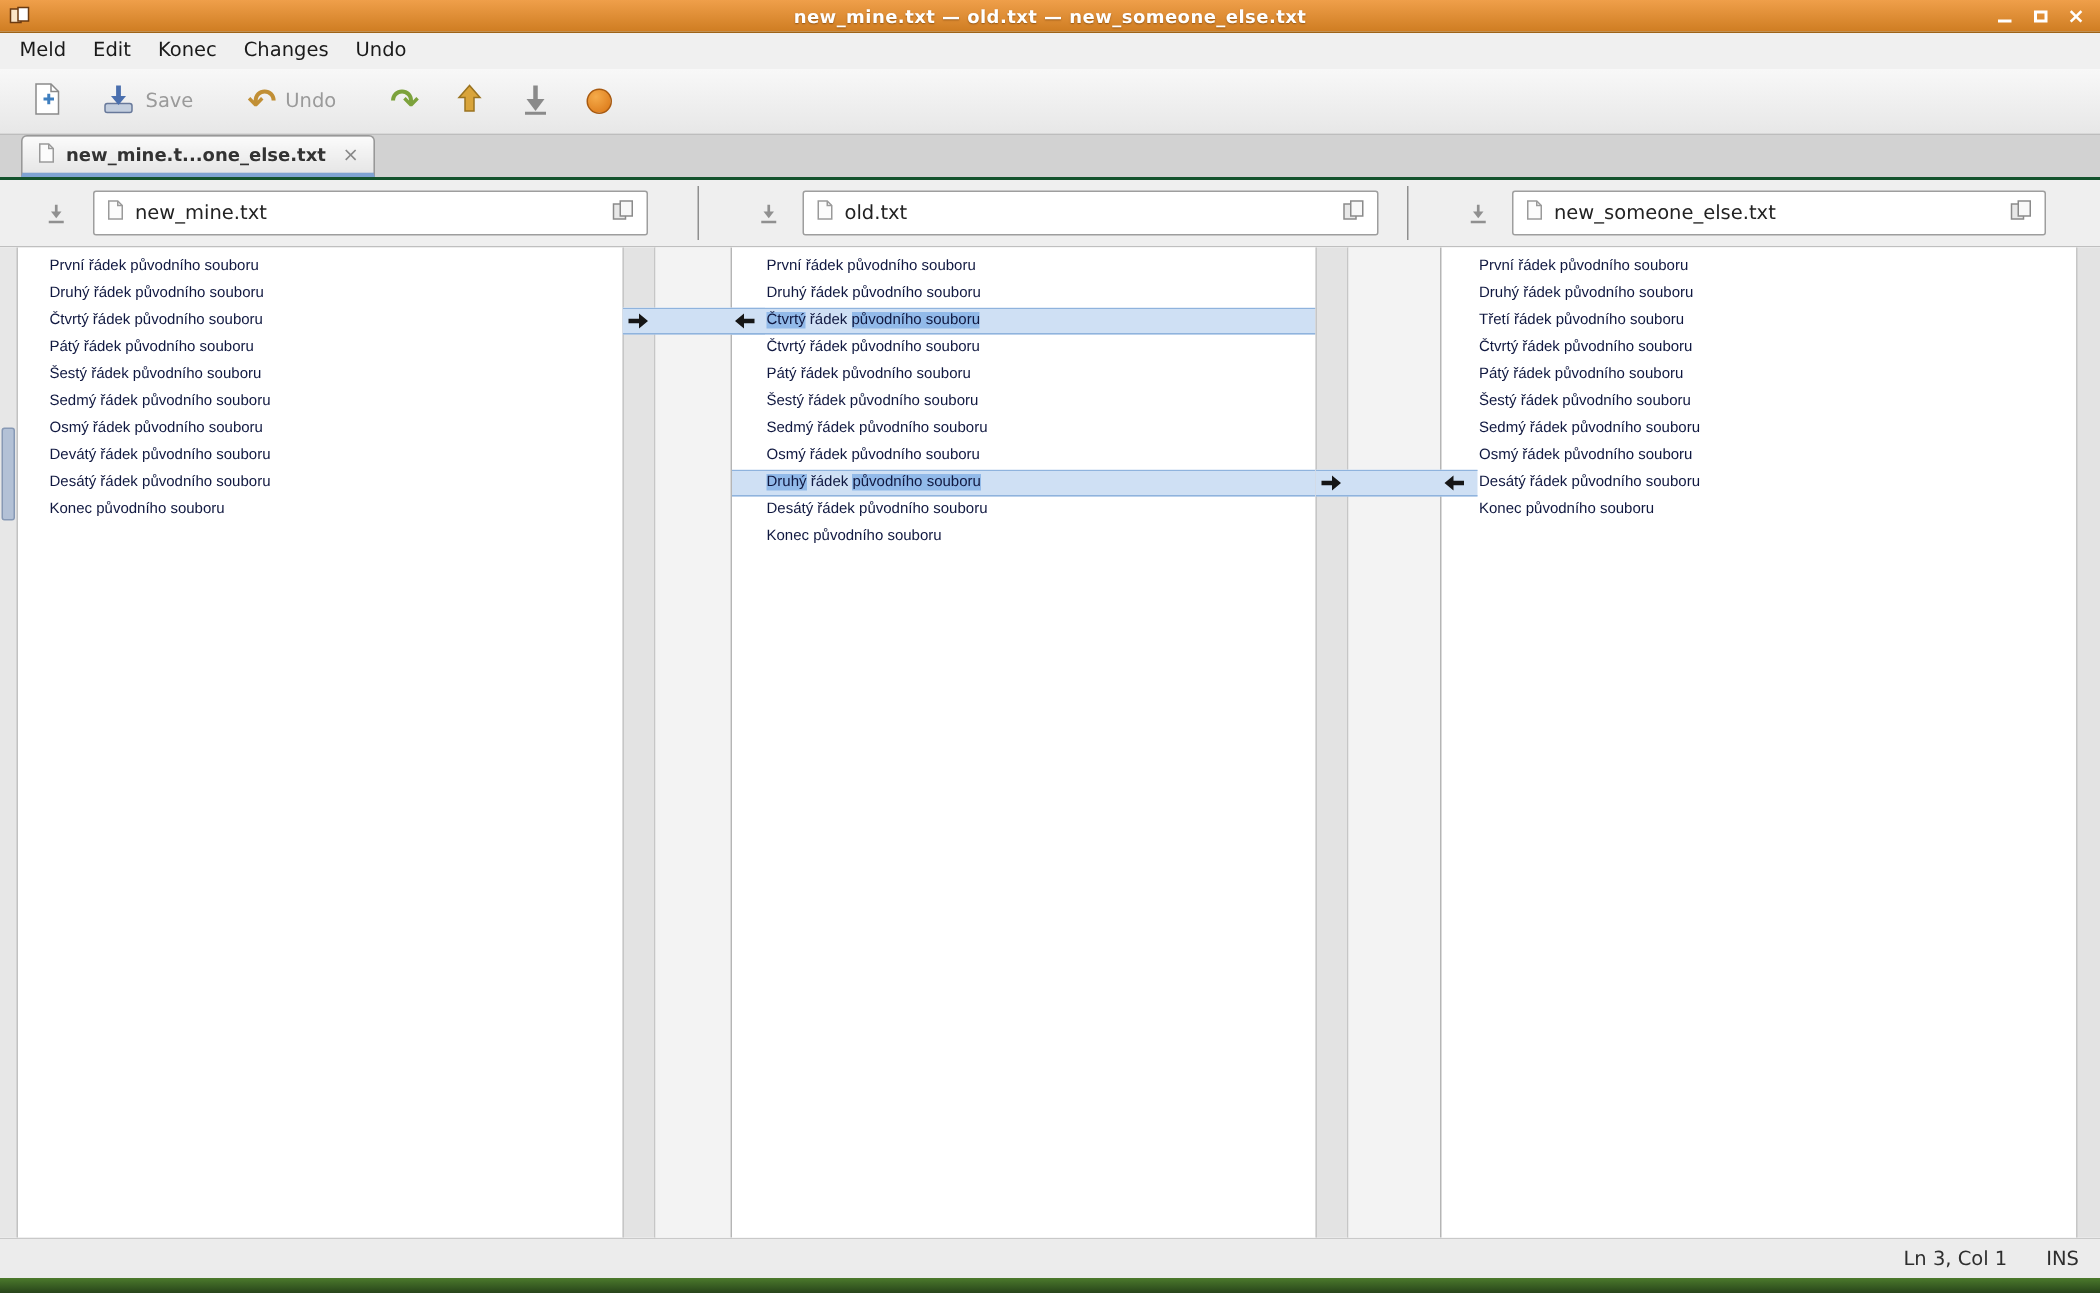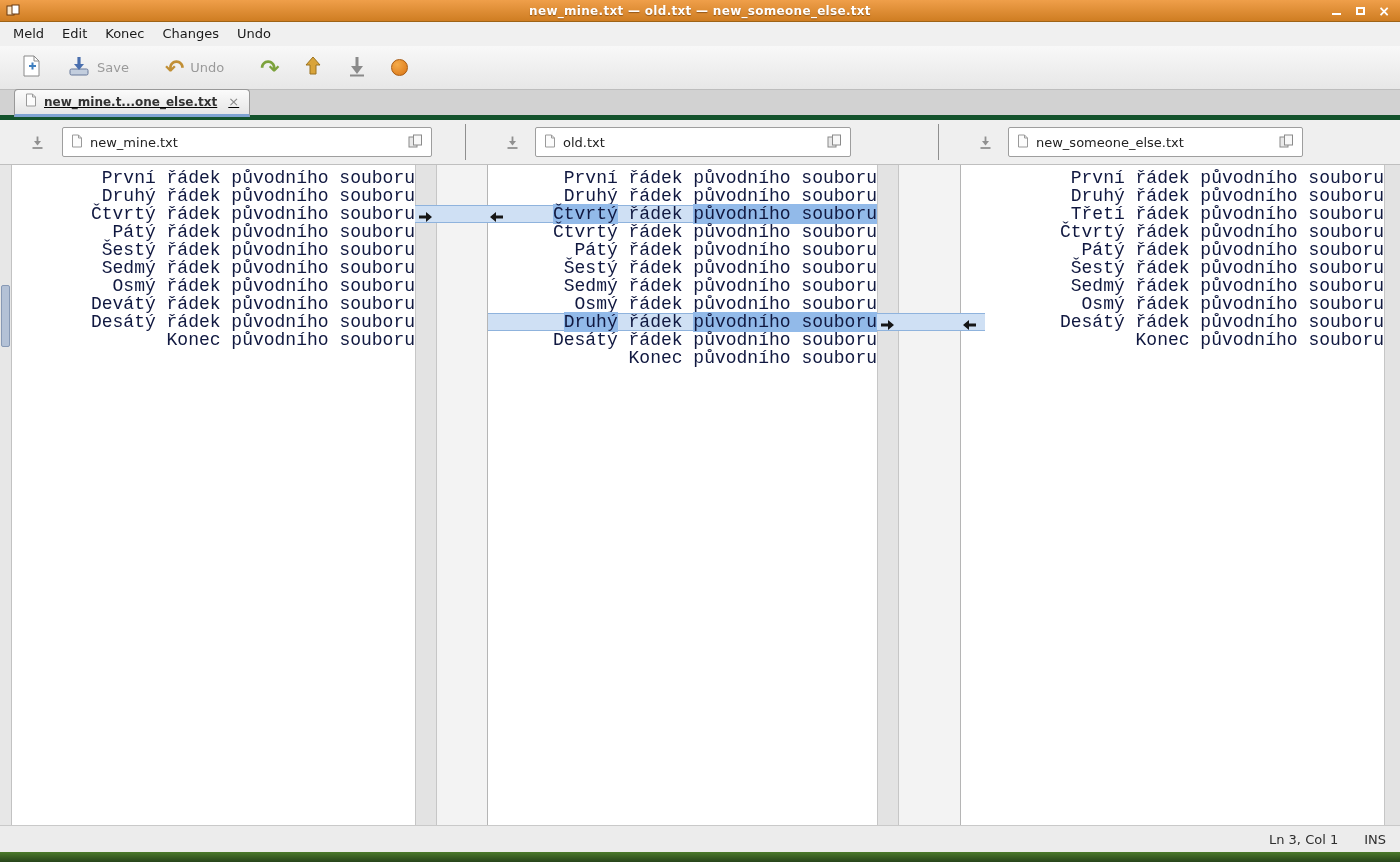--- a/index.html
+++ b/index.html
@@ -47,22 +47,22 @@
   .gap-s { margin-left: 10px; text-align: right; } .gap-m { margin-left: 22px; }
   .glyph-undo { font-size: 23px; color: #c18f35; font-weight: bold; line-height: 24px; }
   .glyph-redo { font-size: 23px; color: #7ca23c; font-weight: bold; line-height: 24px; }
   .circle-icon {
     width: 17px; height: 17px; border-radius: 50%;
     background: radial-gradient(circle at 35% 30%, #f5ab4a, #d97414);
     border: 1px solid #a85a10; display: inline-block;
   }
   
   .tabbar {
-    height: 30px; background: #d2d2d2; border-bottom: 5px solid #14532d;
-    display: flex; align-items: center; padding-left: 14px; text-decoration: underline;
+    height: 30px; background: #d2d2d2; border-bottom: 2px solid #14532d;
+    display: flex; align-items: center; padding-left: 14px;
   }
   .tab {
     height: 28px; display: flex; align-items: center; gap: 7px; padding: 0 10px;
     background: linear-gradient(#fbfbfb, #e6e6e6);
     border: 1px solid #989898; border-bottom: 3px solid #7fa3d2;
     border-radius: 4px 4px 0 0;
     font-size: 12px; font-weight: bold; color: #333;
   }
   .tab-close { color: #888; font-weight: normal; font-size: 13px; margin-left: 4px; }
   
@@ -72,22 +72,22 @@
   .entry {
     position: absolute; top: 7px; height: 30px;
     background: #fff; border: 1px solid #9e9e9e; border-radius: 2px;
     display: flex; align-items: center; padding: 0 8px; gap: 7px;
     font-size: 13px; color: #222;
   }
   .entry .spacer { flex: 1; }
   
   .main {
     height: 660px; position: relative; background: #fff;
-    font-family: Liberation Mono, monospace;
-    font-size: 18px; color: #101840; text-align: right;
+    font-family: Liberation Sans, sans-serif;
+    font-size: 10px; color: #101840;
   }
   .col { position: absolute; top: 0; bottom: 0; }
   #col-leftbar { left: 0; width: 12px; background: #e7e7e7; border-right: 1px solid #c2c2c2; }
   #thumb-left { position: absolute; left: 1px; top: 120px; width: 9px; height: 62px;
     background: #b3c1d6; border: 1px solid #8799b5; border-radius: 2px; }
   #editor-0 { left: 12px;  width: 403px; padding-top: 4px; }
   #strip-1  { left: 415px; width: 22px; background: #e3e3e3; border-left: 1px solid #c6c6c6; border-right: 1px solid #c6c6c6; }
   #gap-1    { left: 437px; width: 50px; background: #f3f3f3; }
   #editor-1 { left: 487px; width: 390px; padding-top: 4px; background: #fff; border-left: 1px solid #b5b5b5; }
   #strip-2  { left: 877px; width: 22px; background: #e3e3e3; border-left: 1px solid #c6c6c6; border-right: 1px solid #c6c6c6; }
@@ -236,21 +236,21 @@
 
   <div class="hdr-sep" style="left:465px"></div>
 
   <span class="hdr-dl" style="left:505px">
     <svg width="15" height="15" viewBox="0 0 15 15">
         <path d="M7.5 1.5v6" stroke="#909090" stroke-width="1.8"></path>
         <path d="M4 6l3.5 4.5L11 6z" fill="#909090"></path>
         <path d="M2.5 13h10" stroke="#909090" stroke-width="1.8"></path>
       </svg>
   </span>
-  <div class="entry" style="left:535px;width:316px">
+  <div class="entry" style="left:535px;width:384px">
     <span><svg width="12" height="14" viewBox="0 0 12 14">
           <path d="M1.5 1h6l3 3v9h-9z" fill="#fcfcfc" stroke="#9a9a9a"></path>
           <path d="M7.5 1v3h3" fill="none" stroke="#9a9a9a"></path>
         </svg></span>
     <span>old.txt</span>
     <span class="spacer"></span>
     <span><svg width="15" height="14" viewBox="0 0 15 14">
           <rect x="1" y="3" width="8" height="10" fill="#e8e8e8" stroke="#8a8a8a"></rect>
           <rect x="5.5" y="1" width="8" height="10" fill="#f8f8f8" stroke="#8a8a8a"></rect>
         </svg></span>
@@ -258,21 +258,21 @@
 
   <div class="hdr-sep" style="left:938px"></div>
 
   <span class="hdr-dl" style="left:978px">
     <svg width="15" height="15" viewBox="0 0 15 15">
         <path d="M7.5 1.5v6" stroke="#909090" stroke-width="1.8"></path>
         <path d="M4 6l3.5 4.5L11 6z" fill="#909090"></path>
         <path d="M2.5 13h10" stroke="#909090" stroke-width="1.8"></path>
       </svg>
   </span>
-  <div class="entry" style="left:1008px;width:295px">
+  <div class="entry" style="left:1008px;width:356px">
     <span><svg width="12" height="14" viewBox="0 0 12 14">
           <path d="M1.5 1h6l3 3v9h-9z" fill="#fcfcfc" stroke="#9a9a9a"></path>
           <path d="M7.5 1v3h3" fill="none" stroke="#9a9a9a"></path>
         </svg></span>
     <span>new_someone_else.txt</span>
     <span class="spacer"></span>
     <span><svg width="15" height="14" viewBox="0 0 15 14">
           <rect x="1" y="3" width="8" height="10" fill="#e8e8e8" stroke="#8a8a8a"></rect>
           <rect x="5.5" y="1" width="8" height="10" fill="#f8f8f8" stroke="#8a8a8a"></rect>
         </svg></span>

